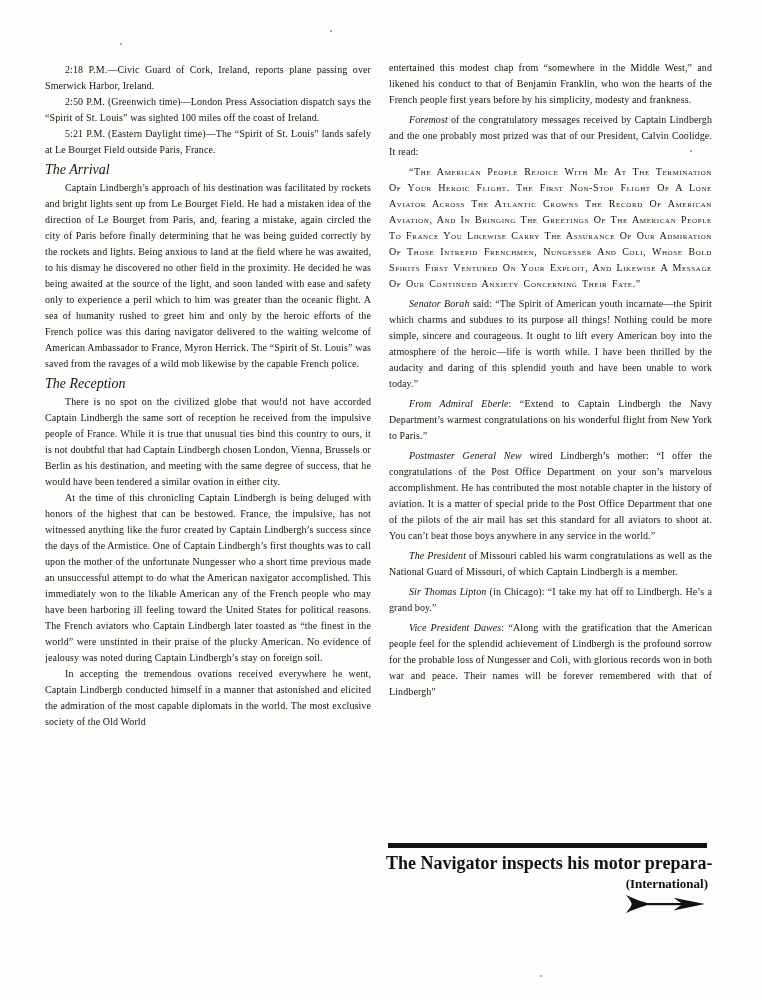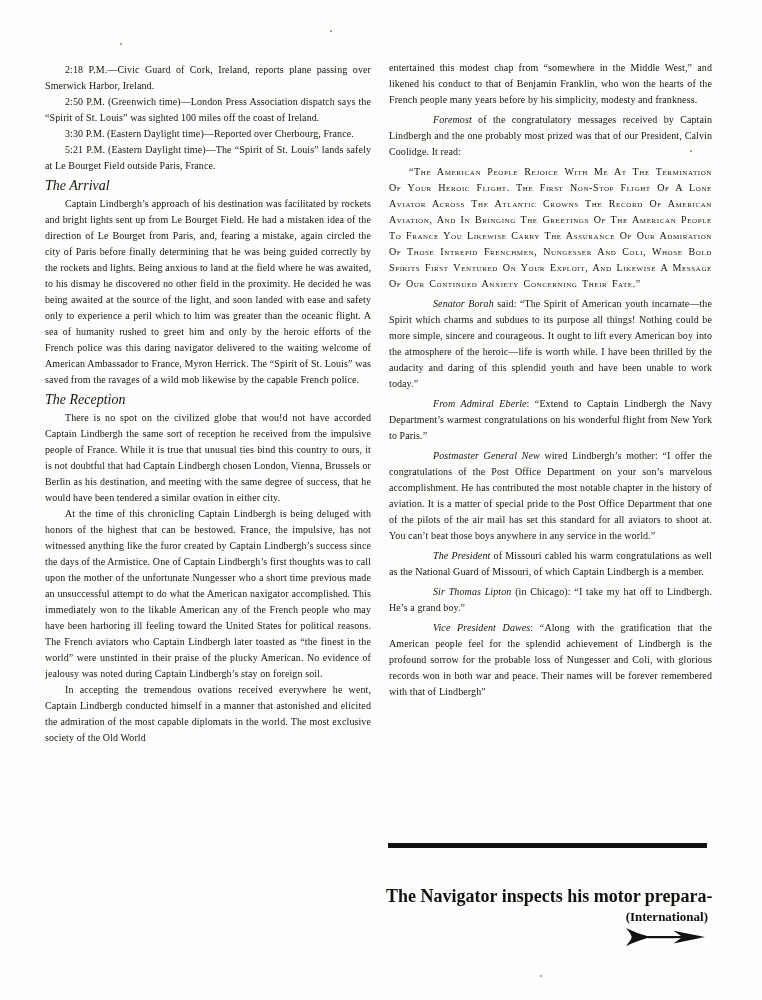--- a/index.html
+++ b/index.html
@@ -15,65 +15,64 @@
   .col{position:absolute;top:62px;}
   .col-left{left:45px;width:326px;max-height:892px;overflow:hidden;}
   .col-right{left:389px;top:60px;width:323px;max-height:781px;overflow:hidden;}
   p{
     margin:0;font-size:10px;line-height:16px;
     text-align:justify;text-indent:20px;
     letter-spacing:.1px;
   }
   .col-right p{margin:0 0 4px;}
   .noindent{text-indent:0;}
-  .lead{font-style:italic;margin-left:24px;}
+  .lead{font-style:italic;}
   .smallcaps{
     font-variant:small-caps;letter-spacing:.6px;word-spacing:1.5px;
   }
   .heading{
     font-size:14px;font-style:italic;font-weight:normal;
     text-align:left;margin:3px 0 2px;line-height:17px;
   }
   .rule{
     position:absolute;left:388px;top:843px;width:319px;height:5px;
     background:#141210;
   }
   .caption{
     position:absolute;left:386px;top:853px;width:326px;
     font-weight:bold;font-size:18px;line-height:21px;color:#141210;
   }
-  .cap-line{text-align:left;white-space:nowrap;margin-top:33px;}
+  .cap-line{text-align:left;white-space:nowrap;}
   .credit{text-align:right;padding-right:4px;font-size:13px;line-height:20px;}
   .arrow-wrap{display:block;margin:1px 6px 0 auto;width:82px;height:18px;}
   .arrow-wrap svg{display:block;}
   
   .speck{position:absolute;background:#8b8b86;border-radius:50%;width:2px;height:2px;}
 </style>
 </head>
 <body>
 
 <div class="page">
 
   <div class="col col-left">
     <p>2:18 P.M.—Civic Guard of Cork, Ireland, reports plane passing over Smerwick Harbor, Ireland.</p>
     <p>2:50 P.M. (Greenwich time)—London Press Association dispatch says the “Spirit of St. Louis” was sighted 100 miles off the coast of Ireland.</p>
-    <p>3:30 P.M. (Eastern Daylight time)—Reported over Cherbourg, France.</p>
     <p>5:21 P.M. (Eastern Daylight time)—The “Spirit of St. Louis” lands safely at Le Bourget Field outside Paris, France.</p>
 
     <h3 class="heading">The Arrival</h3>
     <p>Captain Lindbergh’s approach of his destination was facilitated by rockets and bright lights sent up from Le Bourget Field. He had a mistaken idea of the direction of Le Bourget from Paris, and, fearing a mistake, again circled the city of Paris before finally determining that he was being guided correctly by the rockets and lights. Being anxious to land at the field where he was awaited, to his dismay he discovered no other field in the proximity. He decided he was being awaited at the source of the light, and soon landed with ease and safety only to experience a peril which to him was greater than the oceanic flight.  A sea of humanity rushed to greet him and only by the heroic efforts of the French police was this daring navigator delivered to the waiting welcome of American Ambassador to France, Myron Herrick. The “Spirit of St. Louis” was saved from the ravages of a wild mob likewise by the capable French police.</p>
 
     <h3 class="heading">The Reception</h3>
     <p>There is no spot on the civilized globe that wou!d not have accorded Captain Lindbergh the same sort of reception he received from the impulsive people of France.  While it is true that unusual ties bind this country to ours, it is not doubtful that had Captain Lindbergh chosen London, Vienna, Brussels or Berlin as his destination, and meeting with the same degree of success, that he would have been tendered a similar ovation in either city.</p>
     <p>At the time of this chronicling Captain Lindbergh is being deluged with honors of the highest that can be bestowed.  France, the impulsive, has not witnessed anything like the furor created by Captain Lindbergh’s success since the days of the Armistice. One of Captain Lindbergh’s first thoughts was to call upon the mother of the unfortunate Nungesser who a short time previous made an unsuccessful attempt to do what the American naxigator accomplished. This immediately won to the likable American any of the French people who may have been harboring ill feeling toward the United States for political reasons. The French aviators who Captain Lindbergh later toasted as “the finest in the world” were unstinted in their praise of the plucky American. No evidence of jealousy was noted during Captain Lindbergh’s stay on foreign soil.</p>
     <p>In accepting the tremendous ovations received everywhere he went, Captain Lindbergh conducted himself in a manner that astonished and elicited the admiration of the most capable diplomats in the world. The most exclusive society of the Old World</p>
   </div>
 
   <div class="col col-right">
-    <p class="noindent">entertained this modest chap from “somewhere in the Middle West,” and likened his conduct to that of Benjamin Franklin, who won the hearts of the French people many years before by his simplicity, modesty and frankness.</p>
+    <p class="noindent">entertained this modest chap from “somewhere in the Middle West,” and likened his conduct to that of Benjamin Franklin, who won the hearts of the French people first years before by his simplicity, modesty and frankness.</p>
 
     <p><span class="lead">Foremost</span><span> of the congratulatory messages received by Captain Lindbergh and the one probably most prized was that of our President, Calvin Coolidge. It read:</span></p>
 
     <p class="smallcaps">“The American People Rejoice With Me At The Termination Of Your Heroic Flight.  The First Non-Stop Flight Of A Lone Aviator Across The Atlantic Crowns The Record Of American Aviation, And In Bringing The Greetings Of The American People To France You Likewise Carry The Assurance Of Our Admiration Of Those Intrepid Frenchmen, Nungesser And Coli, Whose Bold Spirits First Ventured On Your Exploit, And Likewise A Message Of Our Continued Anxiety Concerning Their Fate.”</p>
 
     <p><span class="lead">Senator Borah</span><span> said: “The Spirit of American youth incarnate—the Spirit which charms and subdues to its purpose all things! Nothing could be more simple, sincere and courageous.  It ought to lift every American boy into the atmosphere of the heroic—life is worth while. I have been thrilled by the audacity and daring of this splendid youth and have been unable to work today.”</span></p>
     <p><span class="lead">From Admiral Eberle</span><span>: “Extend to Captain Lindbergh the Navy Department’s warmest congratulations on his wonderful flight from New York to Paris.”</span></p>
     <p><span class="lead">Postmaster General New</span><span> wired Lindbergh’s mother: “I offer the congratulations of the Post Office Department on your son’s marvelous accomplishment.  He has contributed the most notable chapter in the history of aviation.  It is a matter of special pride to the Post Office Department that one of the pilots of the air mail has set this standard for all aviators to shoot at.  You can’t beat those boys anywhere in any service in the world.”</span></p>
     <p><span class="lead">The President</span><span> of Missouri cabled his warm congratulations as well as the National Guard of Missouri, of which Captain Lindbergh is a member.</span></p>
     <p><span class="lead">Sir Thomas Lipton</span><span> (in Chicago): “I take my hat off to Lindbergh.  He’s a grand boy.”</span></p>

